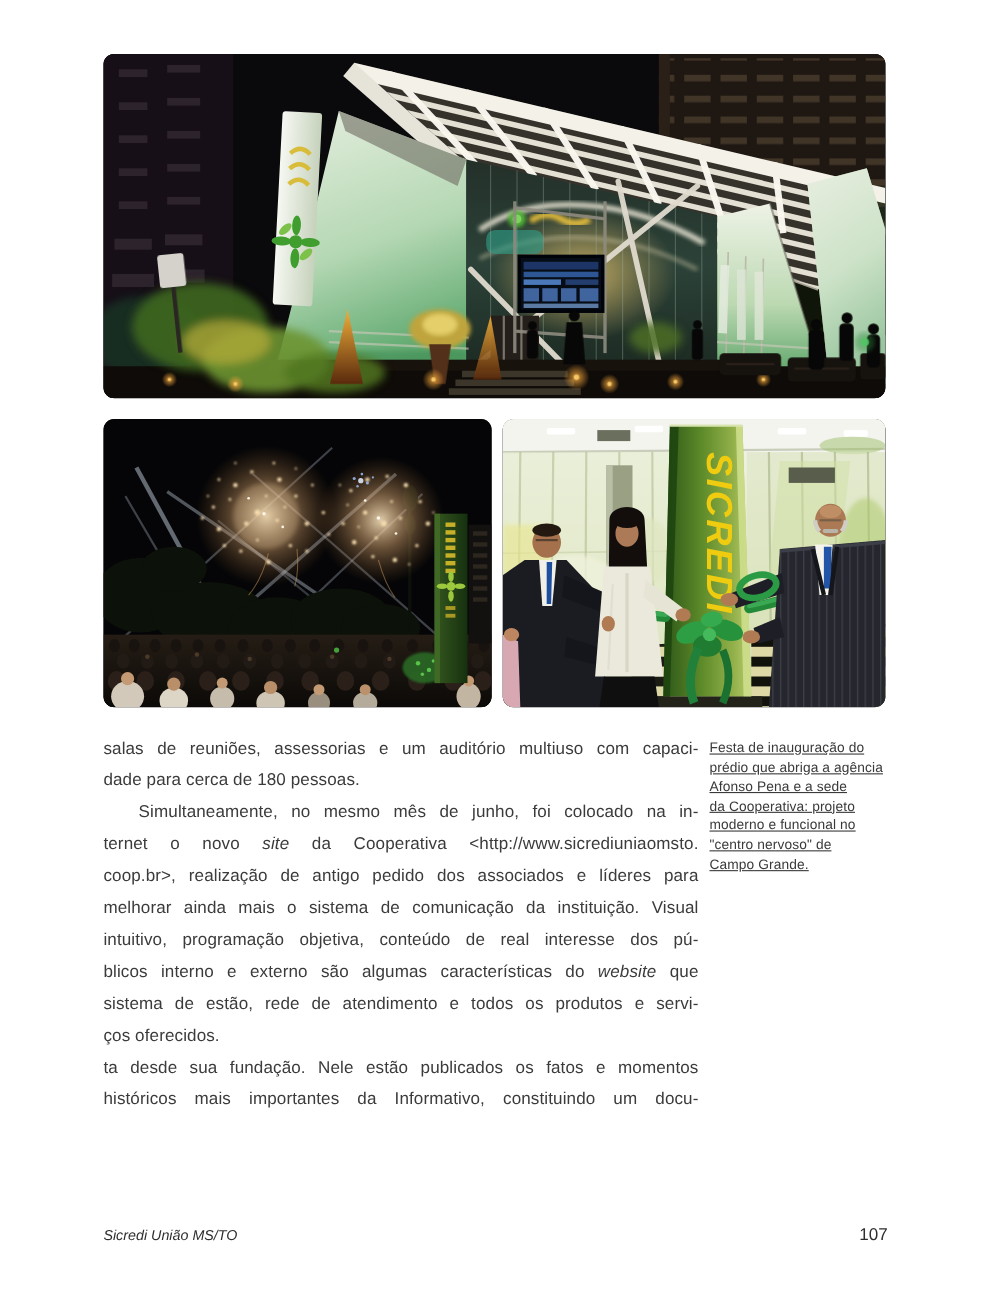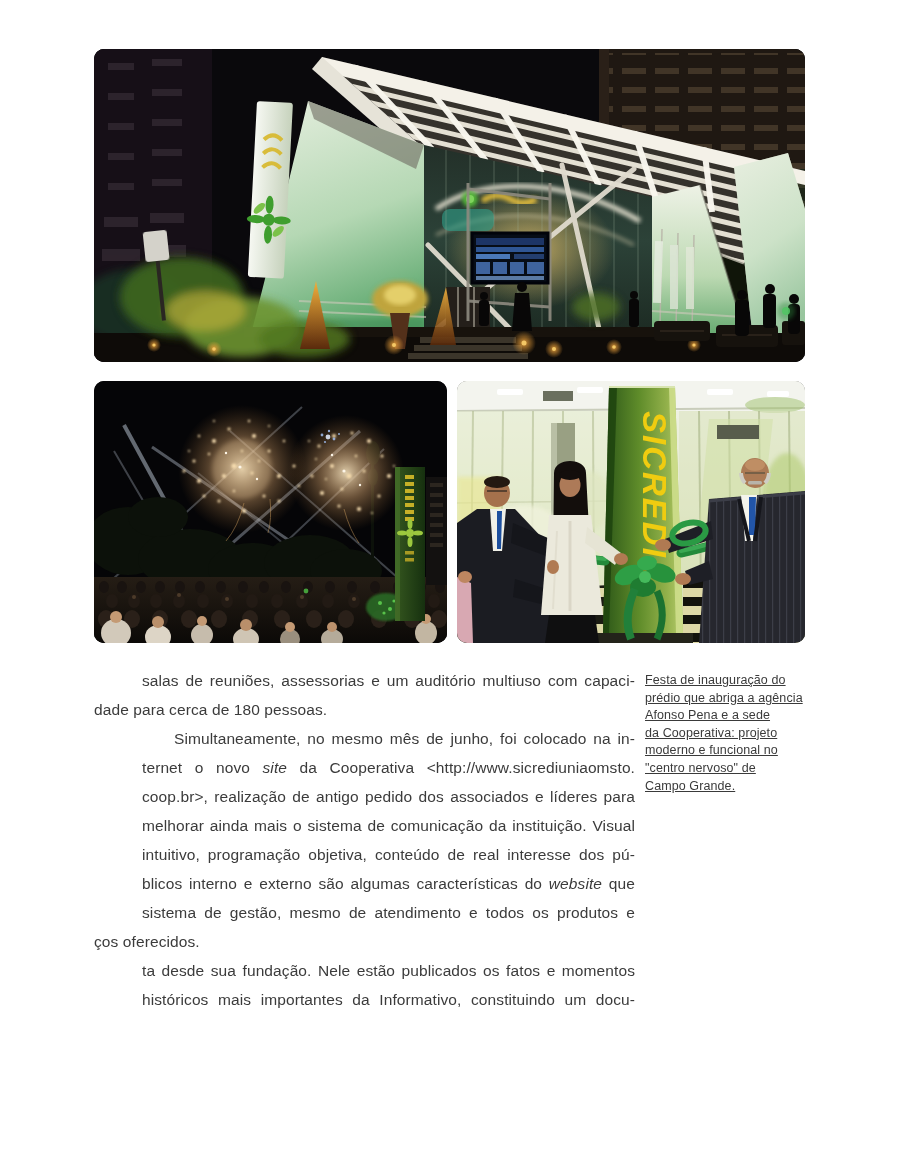--- a/index.html
+++ b/index.html
@@ -7,21 +7,21 @@
         font-family:"Liberation Sans",sans-serif;margin:0 auto;}
   figure{margin:0;position:absolute;border-radius:10px;overflow:hidden;background:#0a0a0c;}
   figure svg{display:block;width:100%;height:100%;}
   .photo-main{left:94px;top:49px;width:711px;height:313px;}
   .photo-fw{left:94px;top:381px;width:353px;height:262px;}
   .photo-rc{left:457px;top:381px;width:348px;height:262px;}
   .article{position:absolute;left:94px;top:666px;width:541px;color:#3b3b3b;}
   .para{margin:0;}
   .bline{font-size:15.5px;line-height:29px;height:29px;white-space:normal;overflow:hidden;
          letter-spacing:0.1px;}
-  .just{text-align:justify;text-align-last:justify;margin-left:48px;}
+  .just{text-align:justify;text-align-last:justify;}
   .ind{text-indent:32px;}
   .it{font-style:italic;}
   .caption{position:absolute;left:645px;top:672px;width:170px;color:#3a3a3a;text-decoration:underline;}
   .cap-line{font-size:12.5px;line-height:17.6px;letter-spacing:0.1px;}
   .pfooter{position:absolute;left:94px;top:1114px;width:713px;display:flex;
            justify-content:space-between;align-items:baseline;color:#2e2e2e;}
   .footer-left{font-size:13px;font-style:italic;}
   .page-num{font-size:15.5px;}
 </style>
 </head>
@@ -714,33 +714,37 @@
         <div class="bline just"><span>salas de reuniões, assessorias e um auditório multiuso com capaci-</span></div>
         <div class="bline"><span>dade para cerca de 180 pessoas.</span></div>
       </div>
       <div class="para">
         <div class="bline just ind"><span>Simultaneamente, no mesmo mês de junho, foi colocado na in-</span></div>
         <div class="bline just"><span>ternet o novo </span><span class="it">site</span><span> da Cooperativa &lt;http://www.sicrediuniaomsto.</span></div>
         <div class="bline just"><span>coop.br&gt;, realização de antigo pedido dos associados e líderes para</span></div>
         <div class="bline just"><span>melhorar ainda mais o sistema de comunicação da instituição. Visual</span></div>
         <div class="bline just"><span>intuitivo, programação objetiva, conteúdo de real interesse dos pú-</span></div>
         <div class="bline just"><span>blicos interno e externo são algumas características do </span><span class="it">website</span><span> que</span></div>
-        <div class="bline just"><span>sistema de gestão, mesmo de atendimento e todos os produtos e servi-</span></div>
+        <div class="bline just"><span>sistema de estão, rede de atendimento e todos os produtos e servi-</span></div>
         <div class="bline"><span>ços oferecidos.</span></div>
       </div>
       <div class="para">
         <div class="bline just"><span>ta desde sua fundação. Nele estão publicados os fatos e momentos</span></div>
         <div class="bline just"><span>históricos mais importantes da Informativo, constituindo um docu-</span></div>
       </div>
     </div>
 
   <aside class="caption">
       <div class="cap-line">Festa de inauguração do</div>
       <div class="cap-line">prédio que abriga a agência</div>
       <div class="cap-line">Afonso Pena e a sede</div>
       <div class="cap-line">da Cooperativa: projeto</div>
       <div class="cap-line">moderno e funcional no</div>
       <div class="cap-line">"centro nervoso" de</div>
       <div class="cap-line">Campo Grande.</div>
     </aside>
 
+  <div class="pfooter">
+    <span class="footer-left">Sicredi União MS/TO</span>
+    <span class="page-num">107</span>
+  </div>
 
 </div>
 
 </body></html>

